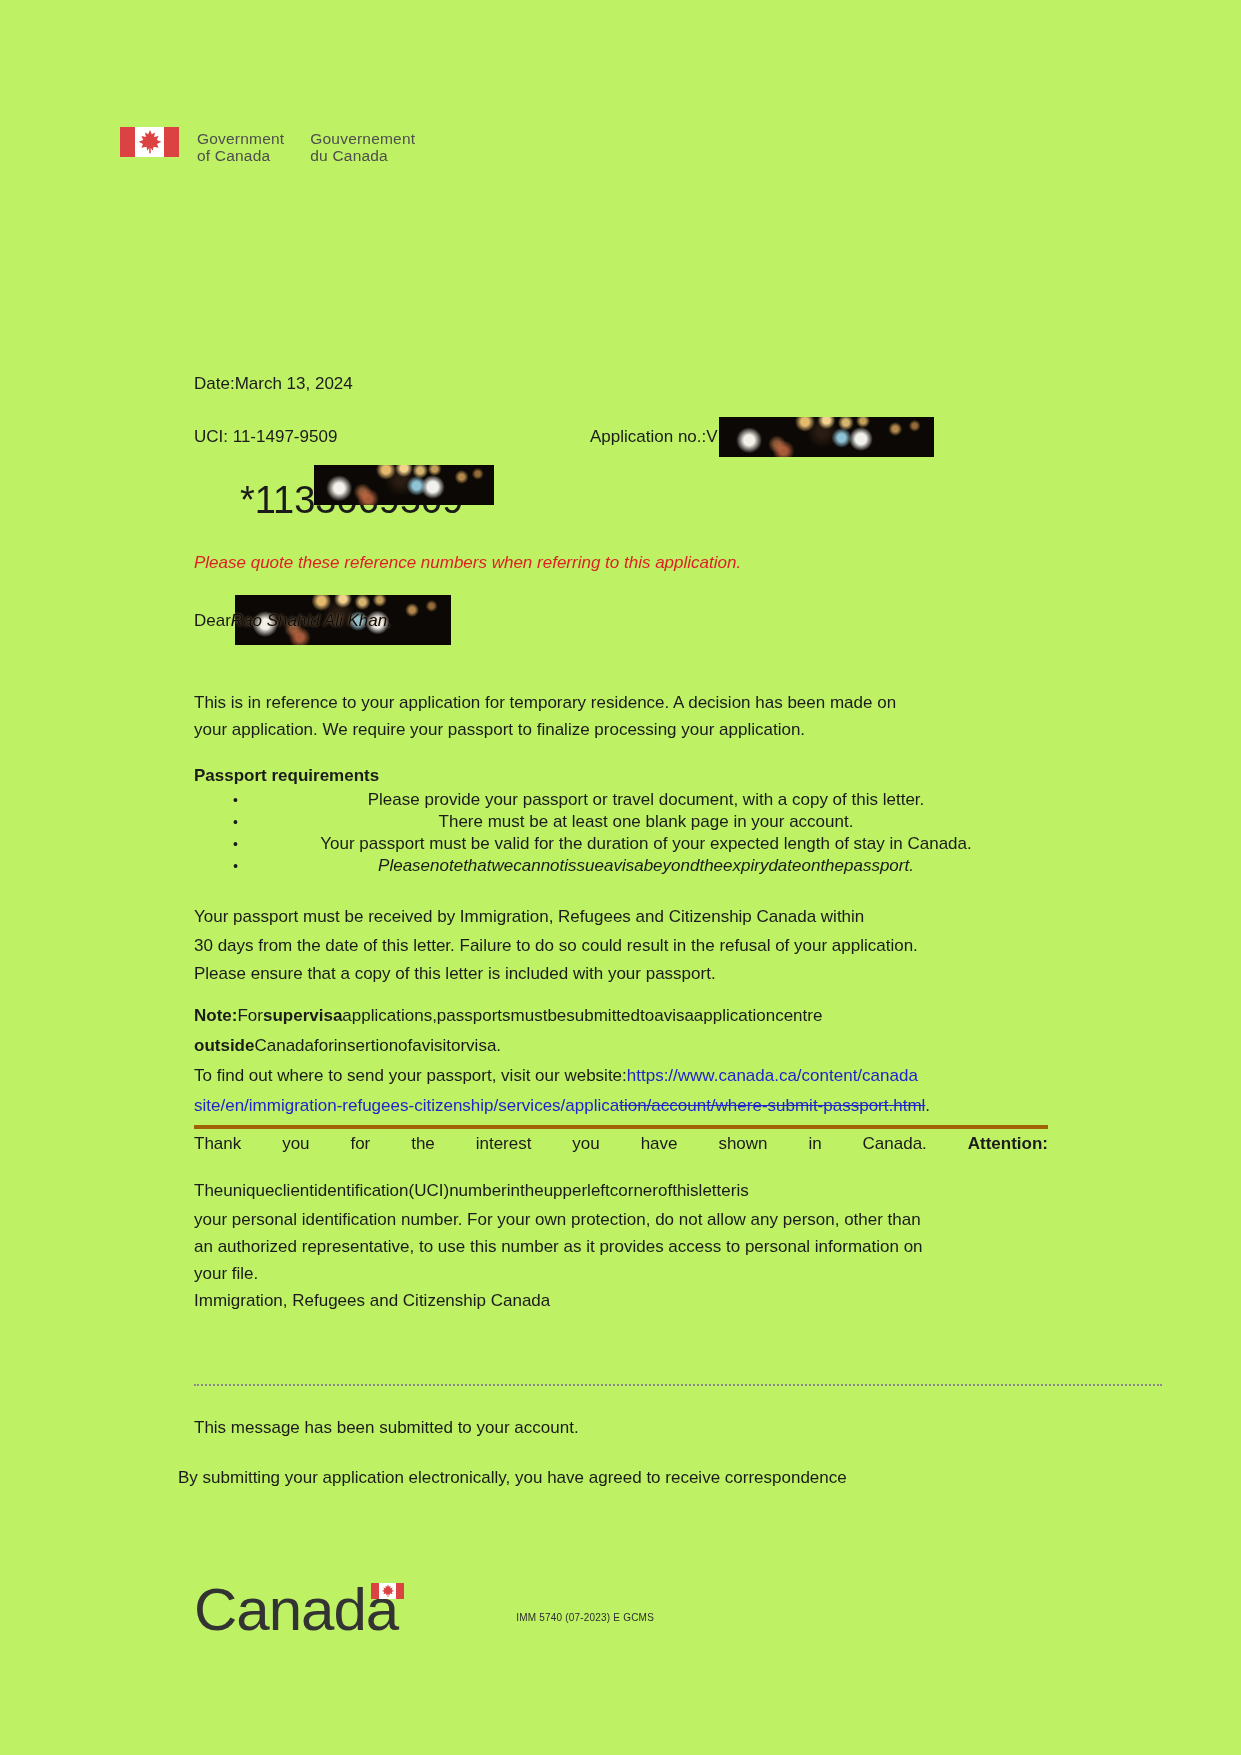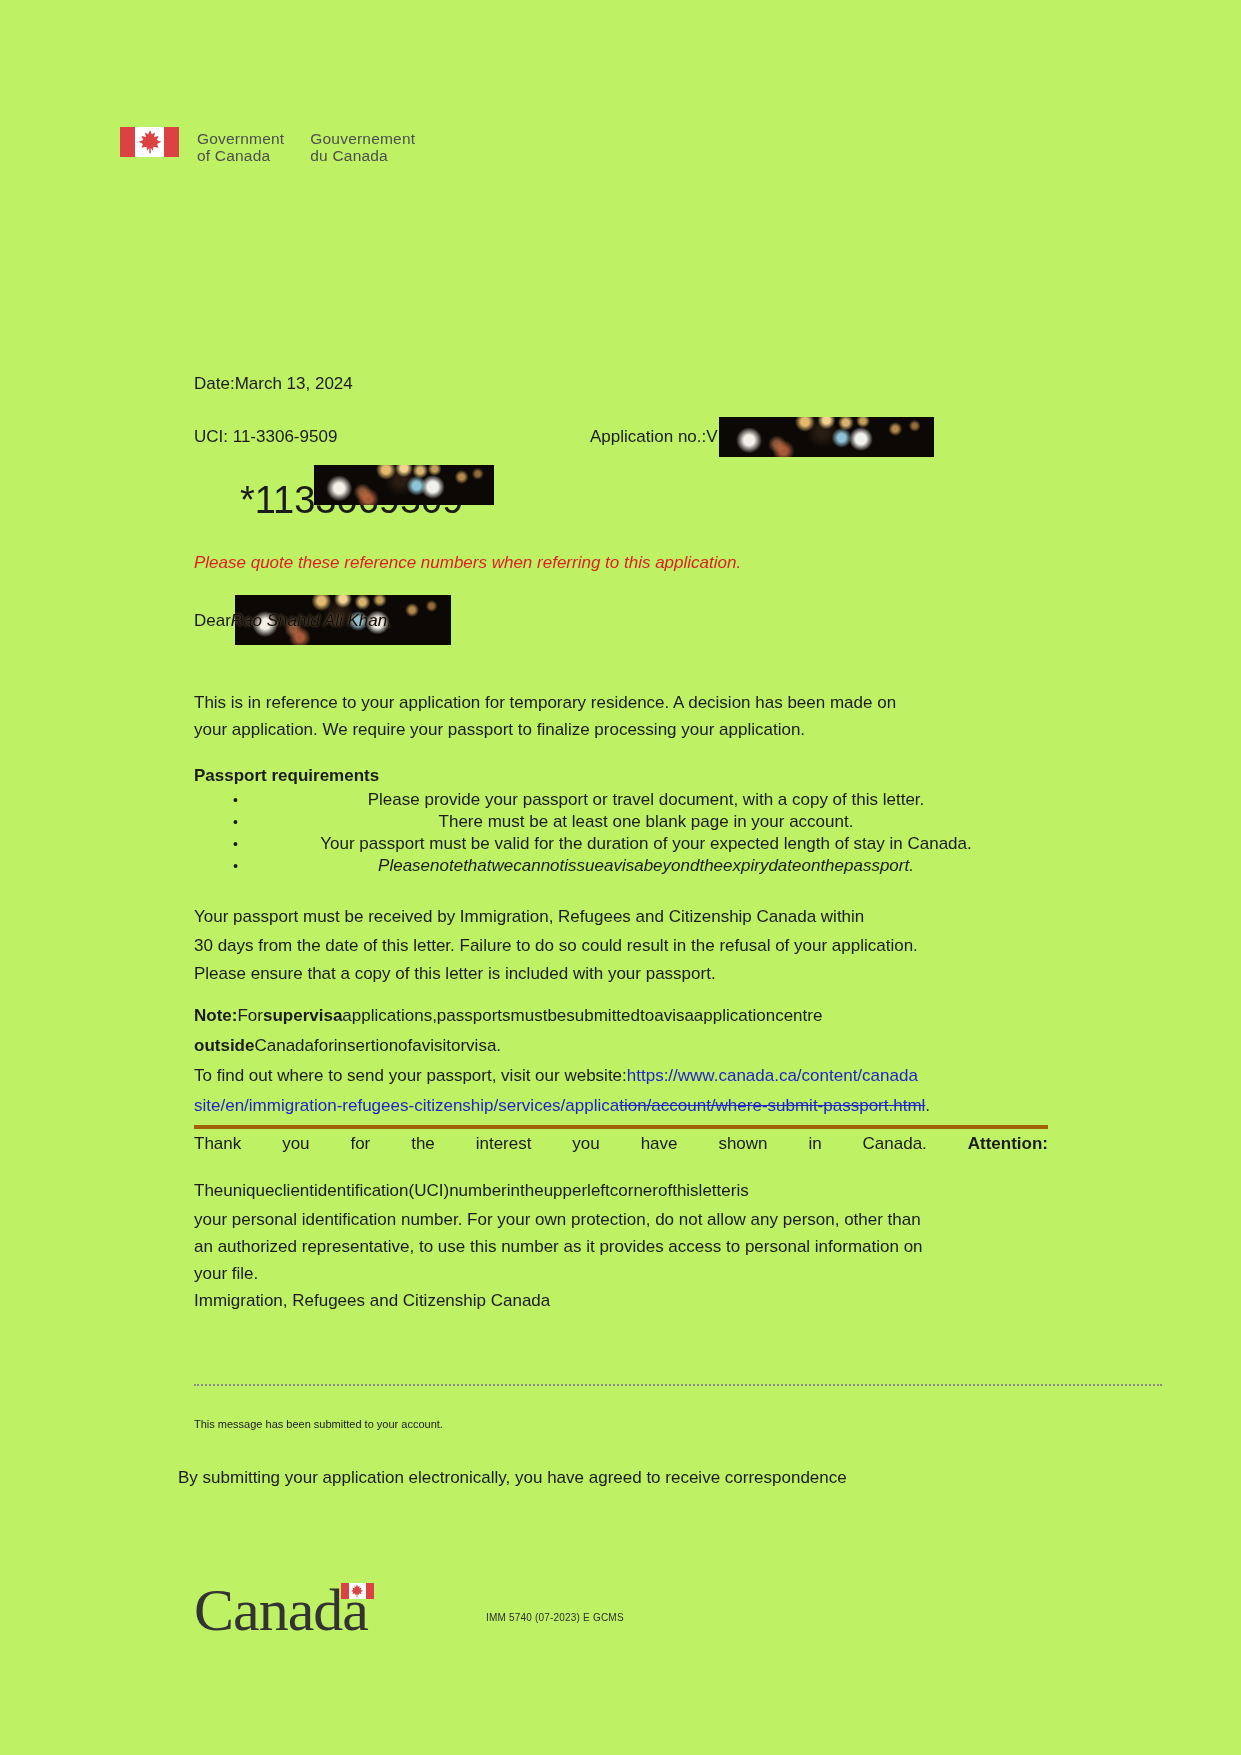--- a/index.html
+++ b/index.html
@@ -72,26 +72,26 @@
   .link { color:#2323cd; text-decoration:none; }
   .struck { text-decoration:line-through; }
 
   .thanks { margin-top:3px; text-align:justify; text-align-last:justify; line-height:24px; }
 
   .uci-squish { margin-top:23px; line-height:24px; }
   .uci-para { margin-top:3px; line-height:27px; }
   .signature { line-height:27px; }
 
   .dotted { position:absolute; left:194px; top:1384px; width:968px; border-top:2px dotted #8a8a8a; }
-  .acct-msg { position:absolute; left:194px; top:1418px; font-size:11px; }
+  .acct-msg { position:absolute; left:194px; top:1418px; font-size:17px; }
   .elec-msg { position:absolute; left:178px; top:1468px; font-size:17px; }
 
   
   .footer-row { position:absolute; left:194px; top:1580px; display:flex; align-items:flex-start; }
-  .wordmark { font-family:Liberation Serif, serif; font-size:60px; line-height:60px; color:#333333; position:relative; display:inline-block; letter-spacing:-1px; }
+  .wordmark { font-family:Liberation Sans, sans-serif; font-size:60px; line-height:60px; color:#333333; position:relative; display:inline-block; letter-spacing:-1px; }
   .flag-sm { width:33px; height:16px; position:absolute; right:-6px; top:3px; }
   .flag-sm .bar { width:8px; }
   .form-no { font-size:10px; color:#2d2d2d; margin-left:118px; margin-top:32px; letter-spacing:.2px; }
 </style>
 </head>
 <body>
 
 <div class="page">
 
   <div class="logo-row">
@@ -110,21 +110,21 @@
         <span>Gouvernement</span><br><span>du Canada</span>
       </span>
     </span>
   </div>
 
   <div class="content">
 
     <div class="date-line">Date:March 13, 2024</div>
 
     <div class="uci-row">
-      <span>UCI: 11-3306-9509</span>
+      <span>UCI: 11-1497-9509</span>
       <span class="app-no">
         <span>Application no.:V</span>
         <span class="bokeh redact-app"></span>
       </span>
     </div>
 
     <div class="bignum-row">
       <div class="bignum">*1133069509*</div>
       <div class="bokeh redact-bignum"></div>
     </div>

